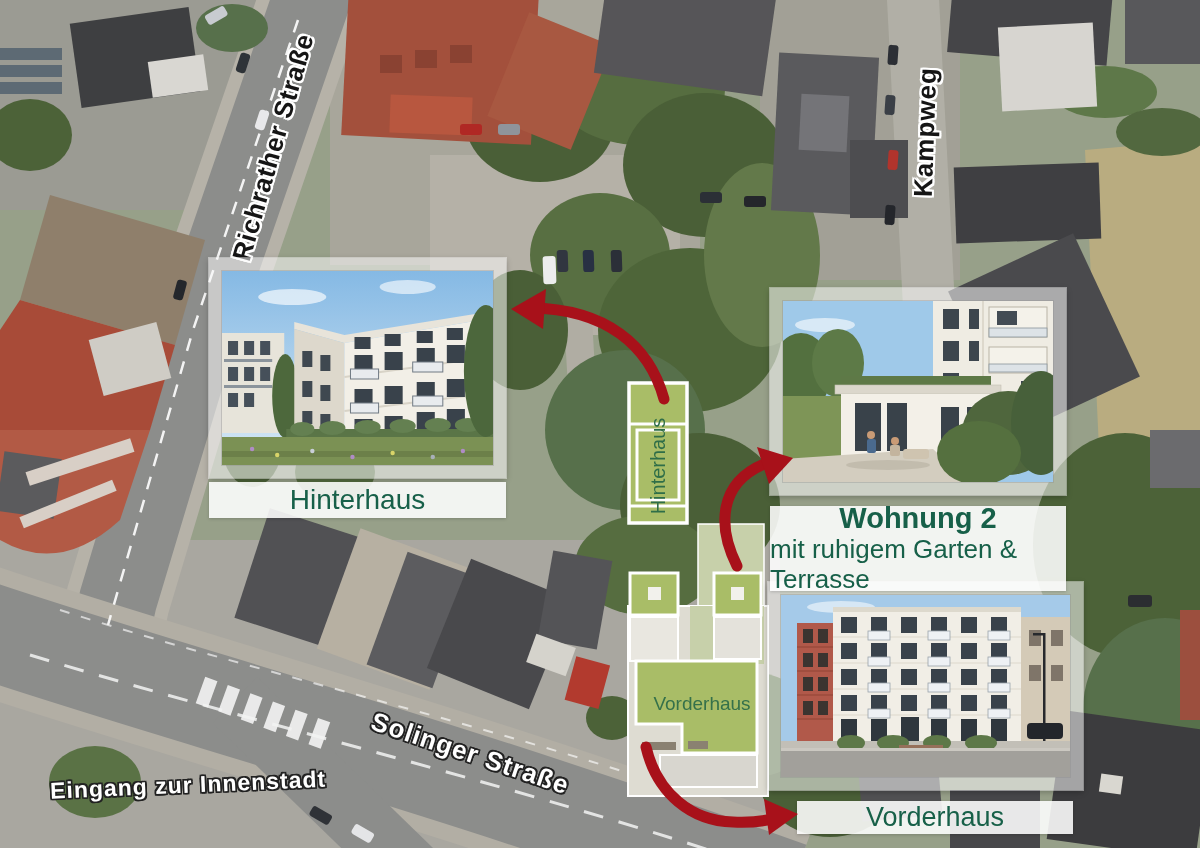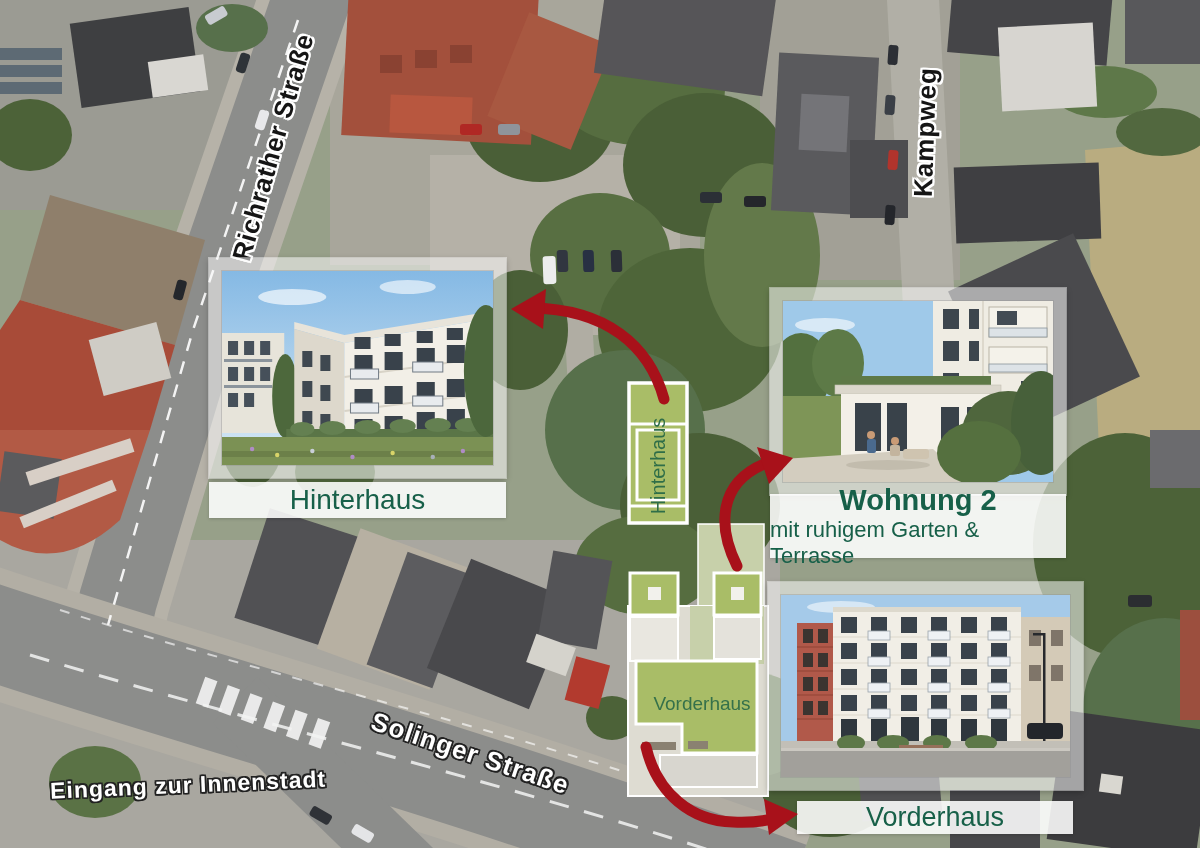--- a/index.html
+++ b/index.html
@@ -42,21 +42,21 @@
   .card .scene { width:100%; height:100%; box-shadow:0 0 0 1px rgba(140,140,140,0.35); }
 
   .label-bar {
     position:absolute; z-index:5; box-sizing:border-box;
     background:rgba(255,255,255,0.88);
     display:flex; flex-direction:column; align-items:center; justify-content:center;
     box-shadow:0 1px 3px rgba(0,0,0,0.18);
   }
   .label-bar .big   { font-size:28px; line-height:1.1; }
   .label-bar .title { font-size:29px; font-weight:bold; line-height:1.15; }
-  .label-bar .sub   { font-size:22px; line-height:1.15; }
+  .label-bar .sub   { font-size:26px; line-height:1.15; }
 </style>
 </head>
 <body>
 
 <div class="stage">
 
   <svg class="bg-svg" width="1200" height="848" viewBox="0 0 1200 848">
     <defs>
       <linearGradient id="sky1" x1="0" y1="0" x2="0" y2="1">
         <stop offset="0" stop-color="#85b9e4"></stop>
@@ -352,21 +352,21 @@
       <circle cx="88" cy="134" r="4" fill="#c99b76"></circle>
       <rect x="84" y="138" width="9" height="14" rx="2" fill="#4a6a8e"></rect>
       <circle cx="112" cy="140" r="4" fill="#c99b76"></circle>
       <rect x="107" y="144" width="10" height="11" rx="2" fill="#c3b49e"></rect>
       <rect x="120" y="148" width="26" height="10" rx="3" fill="#cfc4b0"></rect>
       <ellipse cx="225" cy="132" rx="46" ry="42" fill="#4f663d"></ellipse>
       <ellipse cx="258" cy="122" rx="30" ry="52" fill="#47603a"></ellipse>
       <ellipse cx="196" cy="152" rx="42" ry="32" fill="#55703f"></ellipse>
     </svg>
   </div>
-  <div class="label-bar" style="left:770px; top:494px; width:296px; height:64px;">
+  <div class="label-bar" style="left:770px; top:506px; width:296px; height:85px;">
     <div class="title" style="color:#176049;">Wohnung 2</div>
     <div class="sub" style="color:#176049;">mit ruhigem Garten &amp; Terrasse</div>
   </div>
 
   <div class="card" style="left:768px; top:582px; width:315px; height:208px;">
     <svg class="scene" viewBox="0 0 289 182" preserveAspectRatio="none">
       <rect width="289" height="182" fill="#a5cae9"></rect>
       <ellipse cx="60" cy="12" rx="34" ry="6" fill="#ffffff" opacity="0.55"></ellipse>
       <rect x="238" y="22" width="51" height="128" fill="#d4cab7"></rect>
       <g fill="#6a6156" opacity="0.8">

